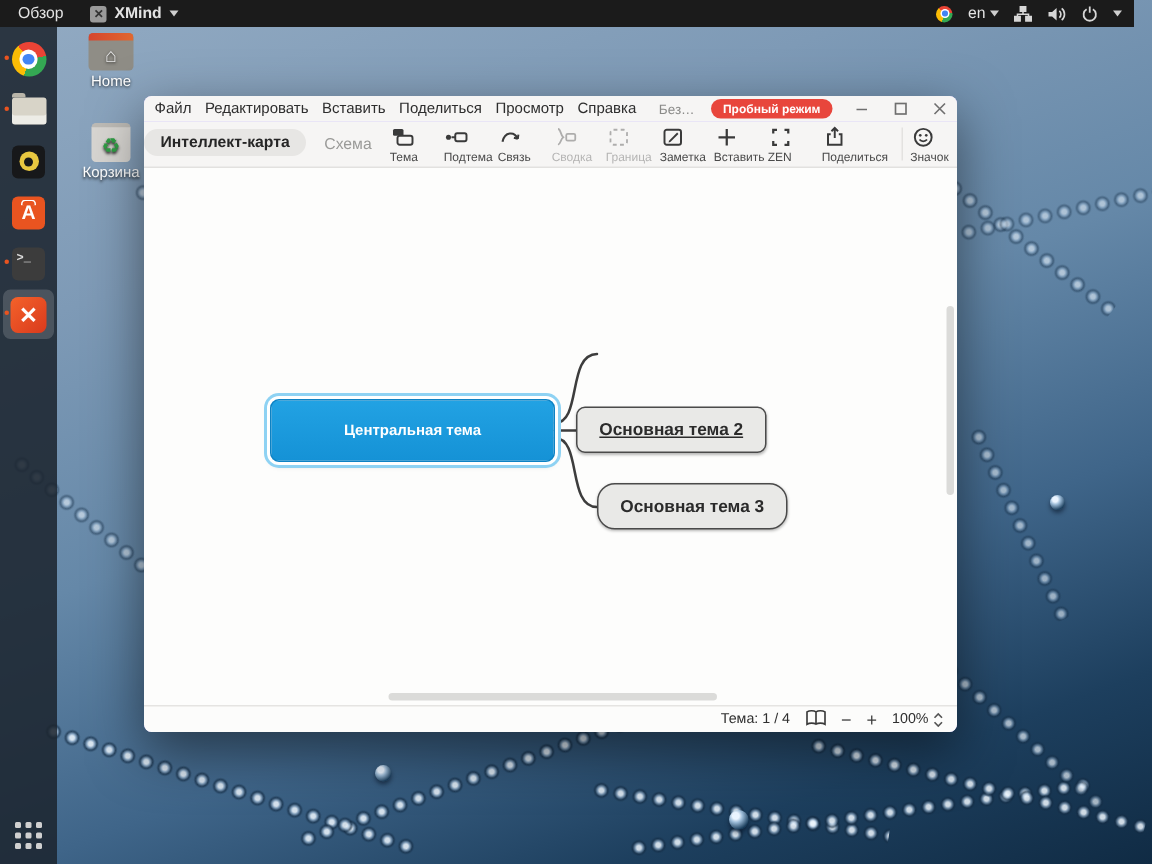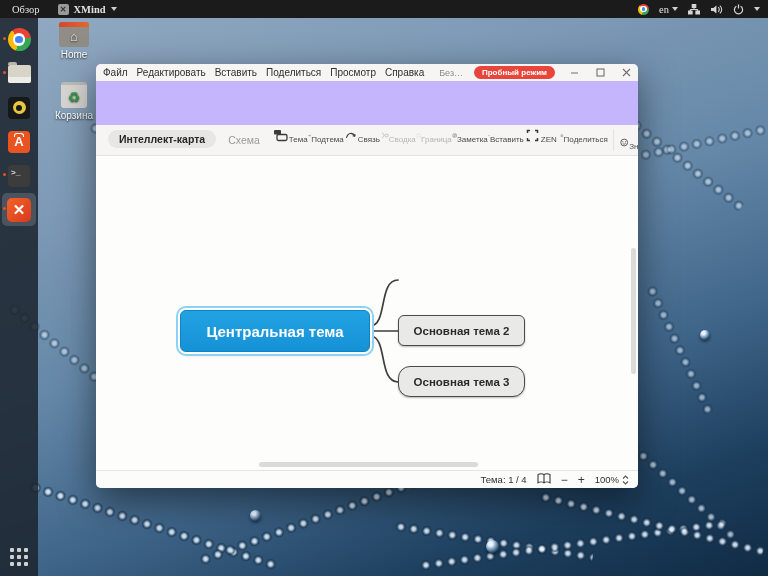--- a/index.html
+++ b/index.html
@@ -8,22 +8,22 @@
   
   .desktop { position:absolute; inset:0;
     background: linear-gradient(160deg,#93abc3 0%, #7e9ab6 26%, #6588a8 48%, #3f6589 68%, #1d3f5e 85%, #102b44 100%); }
   .strand { position:absolute; height:12px; transform-origin:left center; opacity:.9;
     background-image: radial-gradient(circle at 6px 6px, rgba(240,248,255,.95) 1.5px, rgba(180,205,230,.65) 2.6px, rgba(18,42,66,.75) 4.2px, rgba(18,42,66,0) 5.6px);
     background-size: 13px 12px; background-repeat: repeat-x; }
   .drop { position:absolute; border-radius:50%;
     background: radial-gradient(circle at 35% 30%, #eaf4ff 0 18%, #9dbcd8 35%, #173a58 75%); box-shadow:0 2px 3px rgba(0,10,25,.5); }
 
   
-  .topbar { position:absolute; top:0; left:0; right:0; height:18px; background:#1b1b1b; color:#e3e3e3;
-    display:flex; align-items:center; font-size:10.5px; z-index:60;font-family:Liberation Serif, serif; }
+  .topbar { position:absolute; top:0; left:0; right:12px; height:18px; background:#1b1b1b; color:#e3e3e3;
+    display:flex; align-items:center; font-size:10.5px; z-index:60; }
   .topbar .activities { padding:0 12px; }
   .topbar .appmenu { display:flex; align-items:center; gap:5px; font-weight:bold; padding:0 6px; }
   .mini-app-icon { width:11px; height:11px; background:#9a9a9a; border-radius:2px; color:#333;
     font-size:8px; font-weight:bold; display:flex; align-items:center; justify-content:center; }
   .topbar .right { margin-left:auto; display:flex; align-items:center; gap:10px; padding-right:8px; }
   .chev { width:0; height:0; border-left:3.5px solid transparent; border-right:3.5px solid transparent; border-top:4px solid #cfcfcf; display:inline-block; }
   .chrome-disc { border-radius:50%; position:relative;
     background: conic-gradient(from -40deg, #ea4335 0 33%, #34a853 0 66%, #fbbc05 0 100%); }
   .chrome-disc::before { content:""; position:absolute; inset:22%; background:#fff; border-radius:50%; }
   .chrome-disc::after { content:""; position:absolute; inset:34%; background:#4285f4; border-radius:50%; }
@@ -65,39 +65,39 @@
     box-shadow:0 12px 36px rgba(0,0,0,.5); z-index:30; display:flex; flex-direction:column; overflow:hidden; }
 
   .menubar { height:17px; background:#f6f5f4; display:flex; align-items:center; padding:0 7px; gap:9px;
     font-size:10px; color:#2e2e2e; flex-shrink:0; }
   .menubar .mitem { white-space:nowrap; }
   .doc-title { color:#8a8a88; font-size:9px; margin-left:6px; white-space:nowrap; overflow:hidden; text-overflow:ellipsis; }
   .trial-badge { background:#e8463c; color:#fff; font-size:8px; font-weight:bold; padding:2px 8px; border-radius:8px; white-space:nowrap; }
   .win-controls { margin-left:auto; display:flex; align-items:center; gap:17px; padding-left:6px; flex-shrink:0; }
   .win-controls svg { display:block; }
 
-  .toolbar { height:31px; background:#f6f5f4; border-bottom:1px solid #e2e1df; display:flex; align-items:flex-start; padding:2px 8px 0 12px; flex-shrink:0;margin-top:44px; }
+  .toolbar { height:31px; background:#f6f5f4; border-bottom:1px solid #e2e1df; display:flex; align-items:flex-start; padding:2px 8px 0 0; flex-shrink:0; }
   .tab-pill { background:#e7e6e4; border-radius:11px; padding:3px 11px; font-size:10.5px; font-weight:bold; color:#262626; white-space:nowrap; margin-top:3px; }
   .tab-plain { color:#9a9a98; font-size:10.5px; margin:7px 12px 0 12px; white-space:nowrap; }
-  .titem { width:36px; display:flex; flex-direction:row; align-items:flex-end; color:#3c3c3c; flex-shrink:0; }
+  .titem { width:36px; display:flex; flex-direction:column; align-items:flex-start; color:#3c3c3c; flex-shrink:0; }
   .titem svg { display:block; }
   .titem .tlabel { font-size:8px; white-space:nowrap; margin-top:0; color:#4a4a4a; }
   .titem.disabled { opacity:.38; }
   .tool-sep { width:1px; height:22px; background:#e3e2e0; margin:2px 5px 0 5px; }
   .tool-right { margin-left:auto; display:flex; }
 
   .canvas { flex:1; position:relative; background:#fdfdfc; overflow:hidden; }
   .edges { position:absolute; left:0; top:0; }
   .topic { position:absolute; display:flex; align-items:center; justify-content:center; border-radius:6px; }
   .central-topic { left:84px; top:154px; width:190px; height:42px; background:linear-gradient(#22a2e3,#1592d6);
-    border:1px solid #0d82c4; color:#fff; font-size:15px; font-weight:bold;
+    border:1px solid #0d82c4; color:#fff; font-size:10px; font-weight:bold;
     box-shadow:0 0 0 2px #ffffff, 0 0 0 4px #8ed2f3, 0 2px 4px rgba(0,0,0,.25);text-align:center; }
   .main-topic { width:127px; height:31px; background:#e9e9e7; border:1.4px solid #4a4a4a; color:#2b2b2b;
     font-size:11.5px; font-weight:bold; box-shadow:0 1px 2px rgba(0,0,0,.28); }
-  .mt1 { left:302px; top:108px; } .mt2 { left:302px; top:159px; } .mt3 { left:302px; top:210px;border-radius:12px; }
+  .mt1 { left:302px; top:108px; } .mt2 { left:288px; top:159px;text-decoration:underline; } .mt3 { left:302px; top:210px;border-radius:12px; }
   .hscroll { position:absolute; left:163px; bottom:3px; width:219px; height:5px; background:#dbdbd9; border-radius:3px; }
   .vscroll { position:absolute; right:2px; top:92px; width:5px; height:126px; background:#dbdbd9; border-radius:3px; }
 
   .statusbar { height:18px; background:#fcfcfb; border-top:1px solid #e5e4e2; display:flex; align-items:center;
     justify-content:flex-end; gap:10px; padding:0 9px; font-size:9.5px; color:#2f2f2f; flex-shrink:0; }
   .zoom-btn { font-size:12px; color:#3a3a3a; line-height:1; }
 </style>
 </head>
 <body>
 

